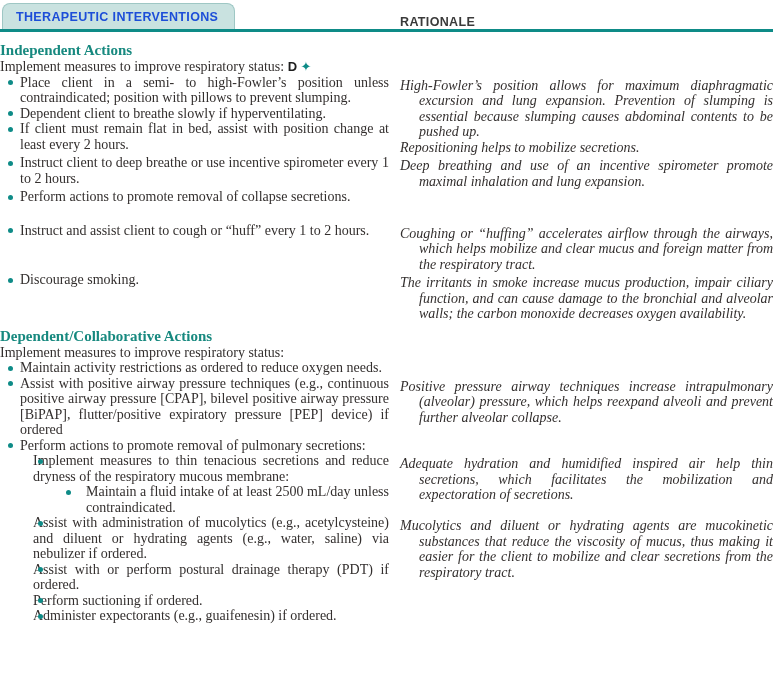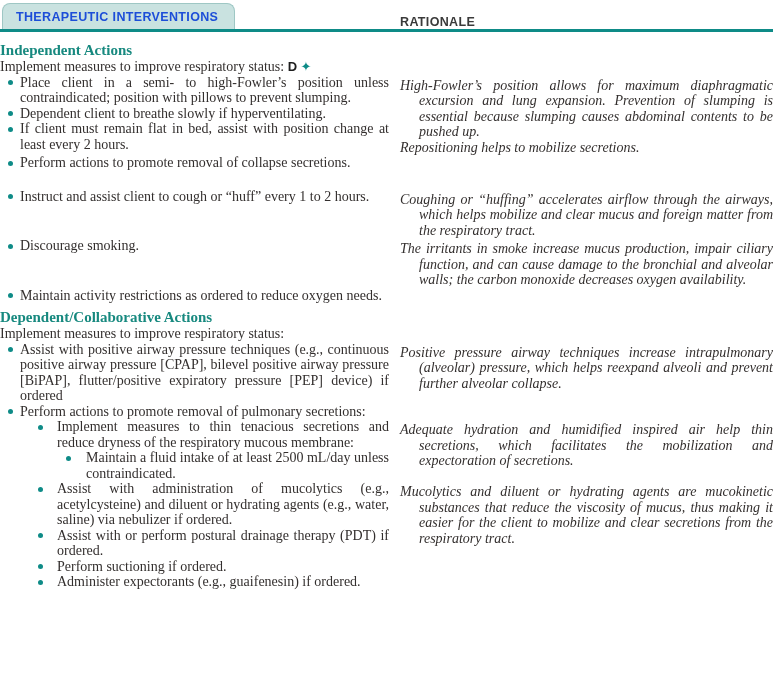--- a/index.html
+++ b/index.html
@@ -39,21 +39,21 @@
   h3{
     font-size:15px;line-height:16px;font-weight:bold;
     color:var(--heading,#17897f);margin:0 0 1px 0;
   }
   .intro{font-size:14px;line-height:15.5px}
   .flag{font-weight:bold;font-family:"Liberation Sans",sans-serif;font-size:13px;color:#1d1d1d}
   .star{color:var(--teal,#0e8b87);font-size:13px}
 
   .li{position:relative;font-size:14px;line-height:15.5px;text-align:justify}
   .l1{padding-left:20px}
-  .l2{padding-left:57px}
+  .l2{padding-left:33px}
   .l3{padding-left:86px}
   .dot{position:absolute;top:5.5px;width:5px;height:5px;border-radius:50%;background:var(--teal,#0e8b87)}
   .l1 > .dot{left:8px}
   .l2 > .dot{left:38px}
   .l3 > .dot{left:66px}
 
   .rat{
     font-size:14px;line-height:15.5px;font-style:italic;
     text-align:justify;padding-left:19px;text-indent:-19px;
   }
@@ -90,20 +90,28 @@
         <div class="li l1"><span class="dot"></span><span>Place client in a semi- to high-Fowler’s position unless contraindicated; position with pillows to prevent slumping.</span></div>
         <div class="li l1"><span class="dot"></span><span>Dependent client to breathe slowly if hyperventilating.</span></div>
         <div class="li l1"><span class="dot"></span><span>If client must remain flat in bed, assist with position change at least every 2 hours.</span></div>
       </div>
       <div class="rcol">
         <p class="rat">High-Fowler’s position allows for maximum diaphragmatic excursion and lung expansion. Prevention of slumping is essential because slumping causes abdominal contents to be pushed up.</p>
         <p class="rat">Repositioning helps to mobilize secretions.</p>
       </div>
     </div>
 
+    <div class="row">
+      <div class="lcol">
+        <div class="li l1"><span class="dot"></span><span>Instruct client to deep breathe or use incentive spirometer every 1 to 2 hours.</span></div>
+      </div>
+      <div class="rcol">
+        <p class="rat">Deep breathing and use of an incentive spirometer promote maximal inhalation and lung expansion.</p>
+      </div>
+    </div>
 
     <div class="row">
       <div class="lcol">
         <div class="li l1"><span class="dot"></span><span>Perform actions to promote removal of collapse secretions.</span></div>
       </div>
       <div class="rcol"></div>
     </div>
 
     <div class="row mt18">
       <div class="lcol">
@@ -116,31 +124,31 @@
 
     <div class="row mt8">
       <div class="lcol">
         <div class="li l1"><span class="dot"></span><span>Discourage smoking.</span></div>
       </div>
       <div class="rcol">
         <p class="rat">The irritants in smoke increase mucus production, impair ciliary function, and can cause damage to the bronchial and alveolar walls; the carbon monoxide decreases oxygen availability.</p>
       </div>
     </div>
 
-    <div class="row">
+    <div class="row mt6">
       <div class="lcol">
-        <div class="li l1"><span class="dot"></span><span>Maintain activity restrictions as ordered to reduce oxygen needs.</span></div>
+        <h3>Dependent/Collaborative Actions</h3>
+        <p class="intro">Implement measures to improve respiratory status:</p>
       </div>
       <div class="rcol"></div>
     </div>
 
-    <div class="row mt6">
+    <div class="row">
       <div class="lcol">
-        <h3>Dependent/Collaborative Actions</h3>
-        <p class="intro">Implement measures to improve respiratory status:</p>
+        <div class="li l1"><span class="dot"></span><span>Maintain activity restrictions as ordered to reduce oxygen needs.</span></div>
       </div>
       <div class="rcol"></div>
     </div>
 
     <div class="row">
       <div class="lcol">
         <div class="li l1"><span class="dot"></span><span>Assist with positive airway pressure techniques (e.g., continuous positive airway pressure [CPAP], bilevel positive airway pressure [BiPAP], flutter/positive expiratory pressure [PEP] device) if ordered</span></div>
       </div>
       <div class="rcol">
         <p class="rat">Positive pressure airway techniques increase intrapulmonary (alveolar) pressure, which helps reexpand alveoli and prevent further alveolar collapse.</p>

